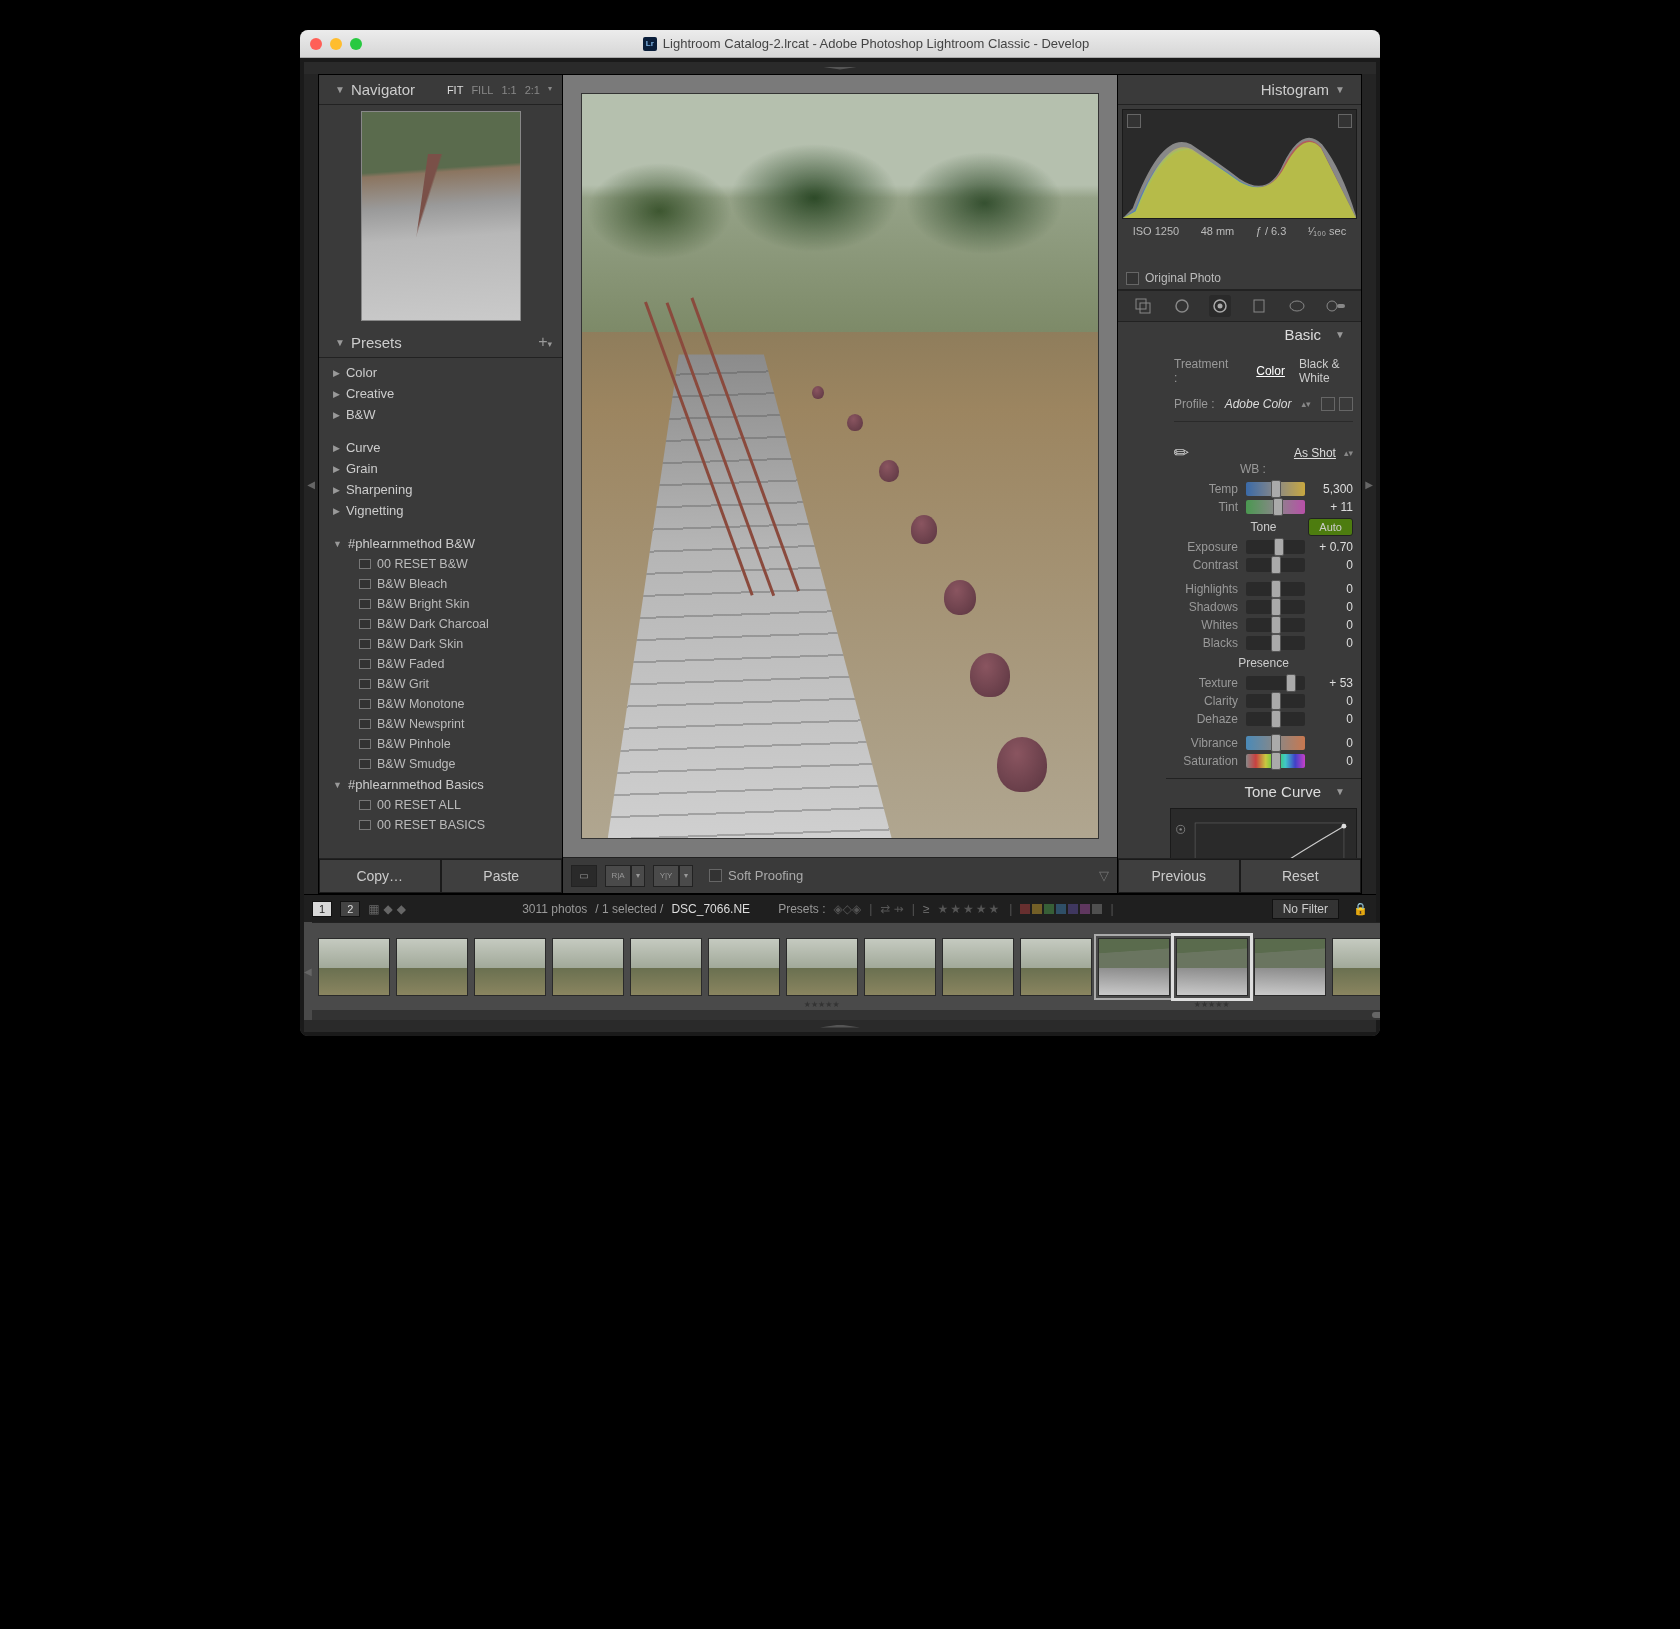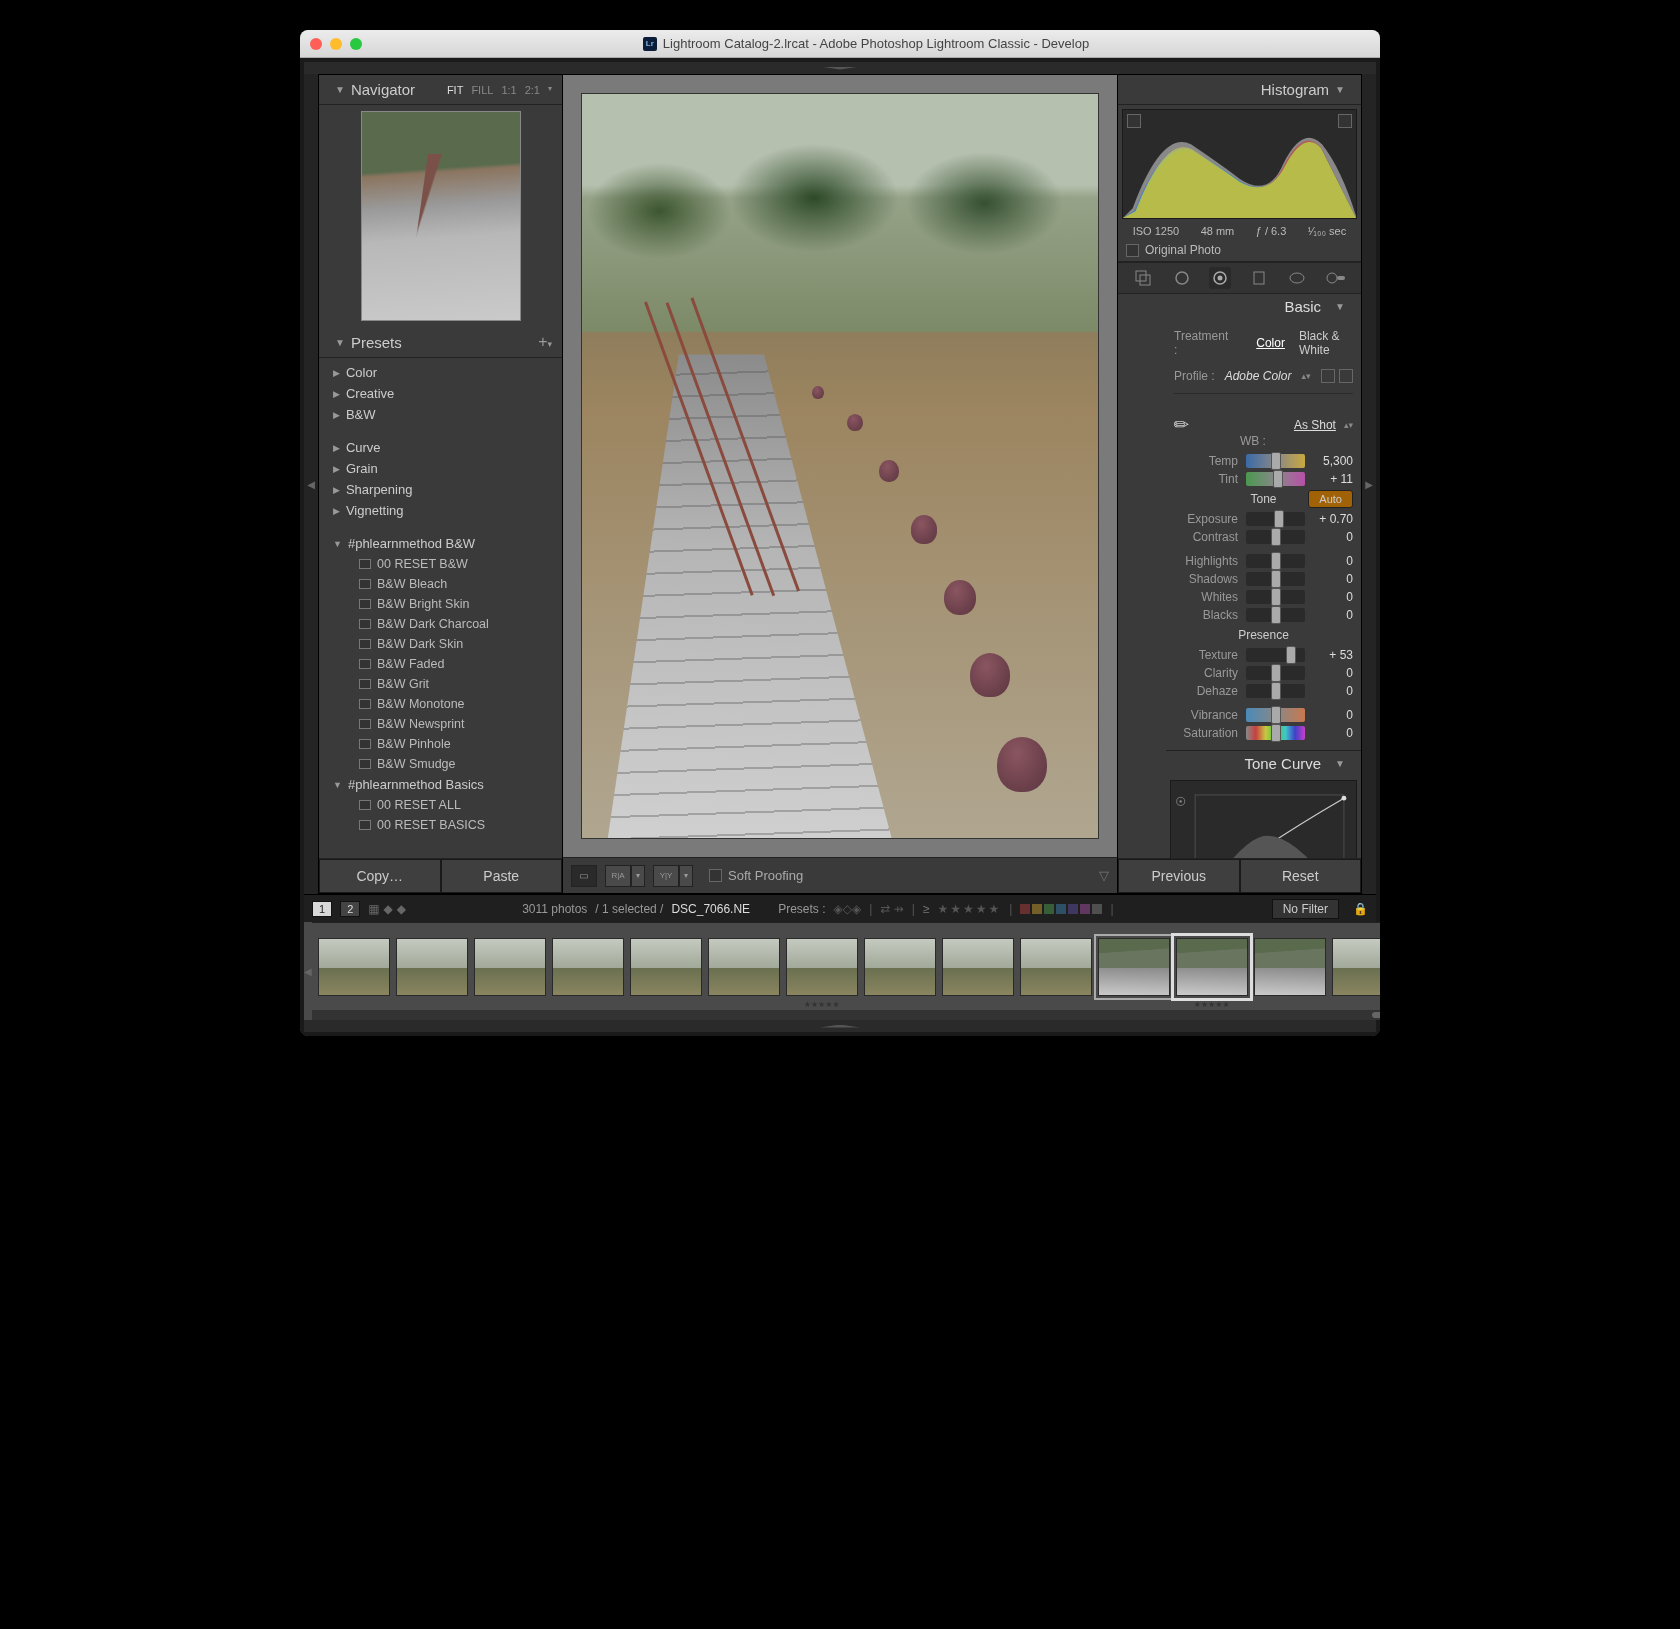--- a/index.html
+++ b/index.html
@@ -56,37 +56,37 @@
   .tbtn{width:26px;height:22px;background:#4a4a4a;border:1px solid #222;display:flex;align-items:center;justify-content:center;font-size:10px;color:#999;}
   .tbtn.dark{background:#2a2a2a;}
   .softproof{display:flex;align-items:center;gap:6px;margin-left:8px;}
   .chk{width:13px;height:13px;border:1px solid #666;background:#333;}
   
   .histo{height:110px;margin:4px;position:relative;background:#2a2a2a;border:1px solid #1a1a1a;overflow:hidden;}
   .histo svg{position:absolute;inset:0;width:100%;height:100%;}
   .histocorner{position:absolute;top:4px;width:14px;height:14px;border:1px solid #666;background:#333;}
   .histocorner.l{left:4px;} .histocorner.r{right:4px;}
   .metarow{display:flex;justify-content:space-around;padding:2px 4px;color:#bbb;font-size:11px;background:#3a3a3a;}
-  .origrow{padding:4px 8px;color:#bbb;font-size:12px;display:flex;align-items:center;gap:6px;border-bottom:1px solid #222;}
+  .origrow{padding:4px 8px;color:#bbb;font-size:12px;display:flex;align-items:center;gap:6px;border-bottom:1px solid #222;margin-top:28px;}
   .toolstrip{height:32px;background:#333;border-top:1px solid #222;border-bottom:1px solid #222;display:flex;align-items:center;justify-content:space-around;padding:0 6px;}
   .tool{width:22px;height:22px;display:flex;align-items:center;justify-content:center;color:#888;}
   .tool.active{background:#2a2a2a;border-radius:3px;}
   .section{border-bottom:1px solid #222;padding:4px 8px 8px;}
   .sechdr{display:flex;align-items:center;color:#ddd;font-size:15px;padding:4px 10px;justify-content:flex-end;gap:8px;}
   .row{display:flex;align-items:center;padding:2px 0;color:#bbb;font-size:12px;}
   .row .lbl{width:72px;text-align:right;padding-right:8px;color:#999;}
   .row .slider{flex:1;height:14px;position:relative;background:#2a2a2a;border-radius:2px;margin-right:6px;}
   .row .slider.grad-temp{background:linear-gradient(90deg,#3a6aa8,#888,#c8a840);}
   .row .slider.grad-tint{background:linear-gradient(90deg,#4a9850,#888,#b850a8);}
   .row .slider.grad-vib{background:linear-gradient(90deg,#4a8ab8,#888,#c87850);}
   .row .slider.grad-sat{background:linear-gradient(90deg,#888,#c84040,#c8c840,#40c840,#40c8c8,#4040c8,#c840c8);}
   .knob{position:absolute;top:-2px;width:10px;height:18px;background:#aaa;border:1px solid #555;border-radius:2px;left:50%;transform:translateX(-50%);}
   .row .val{width:42px;text-align:right;font-size:12px;color:#ddd;}
   .subhdr{text-align:center;color:#ccc;font-size:12px;padding:4px 0;position:relative;}
-  .autobtn{position:absolute;right:0;top:2px;background:#a16207;border:1px solid #222;color:#ccc;font-size:11px;padding:2px 10px;border-radius:3px;}
+  .autobtn{position:absolute;right:0;top:2px;background:#4d7c0f;border:1px solid #222;color:#ccc;font-size:11px;padding:2px 10px;border-radius:3px;}
   .treatrow{display:flex;align-items:center;padding:6px 0;color:#999;font-size:12px;gap:14px;}
   .treatrow .opt{color:#ccc;cursor:pointer;}
   .treatrow .opt.active{color:#fff;text-decoration:underline;}
   .profilerow{display:flex;align-items:center;padding:6px 0;color:#999;font-size:12px;gap:10px;}
   .gridicons{margin-left:auto;display:flex;gap:4px;}
   .gridicons span{width:14px;height:14px;border:1px solid #666;display:inline-block;}
   .wbrow{display:flex;align-items:center;padding:4px 0;gap:8px;}
   .dropper{font-size:18px;color:#ccc;transform:rotate(-45deg);}
   .tonecurve{height:120px;margin:4px;background:#2a2a2a;border:1px solid #1a1a1a;position:relative;}
   .tonecurve svg{position:absolute;inset:0;width:100%;height:100%;}

